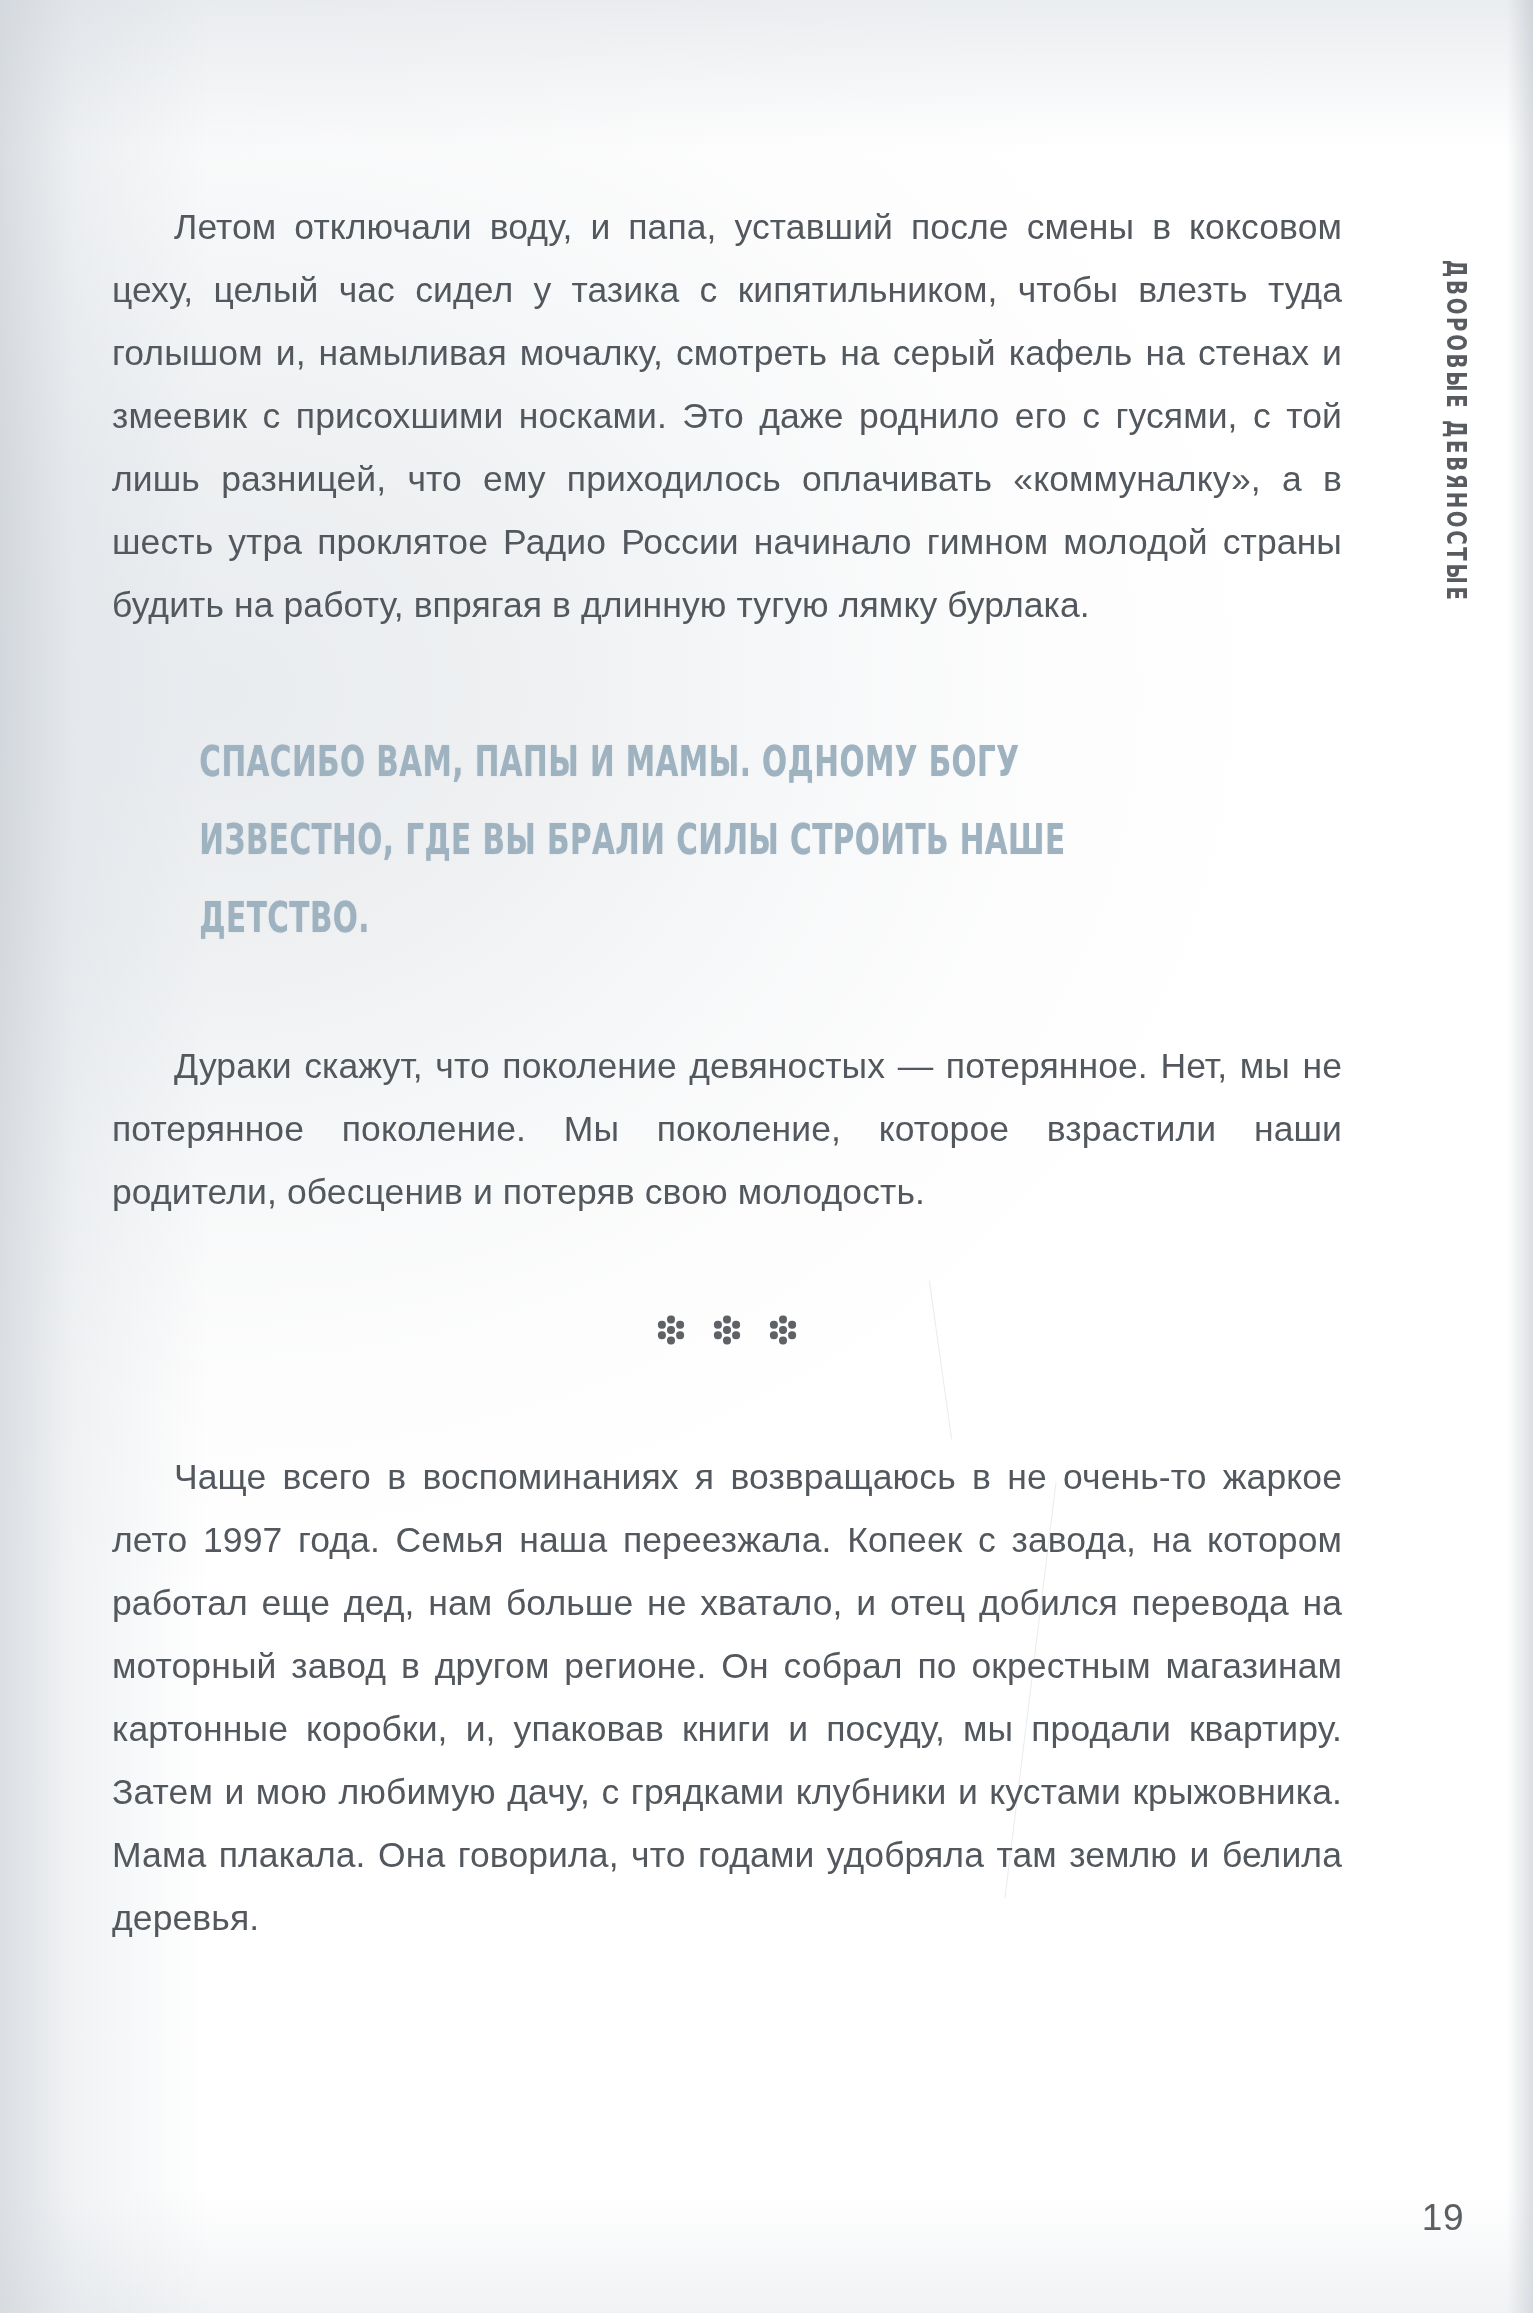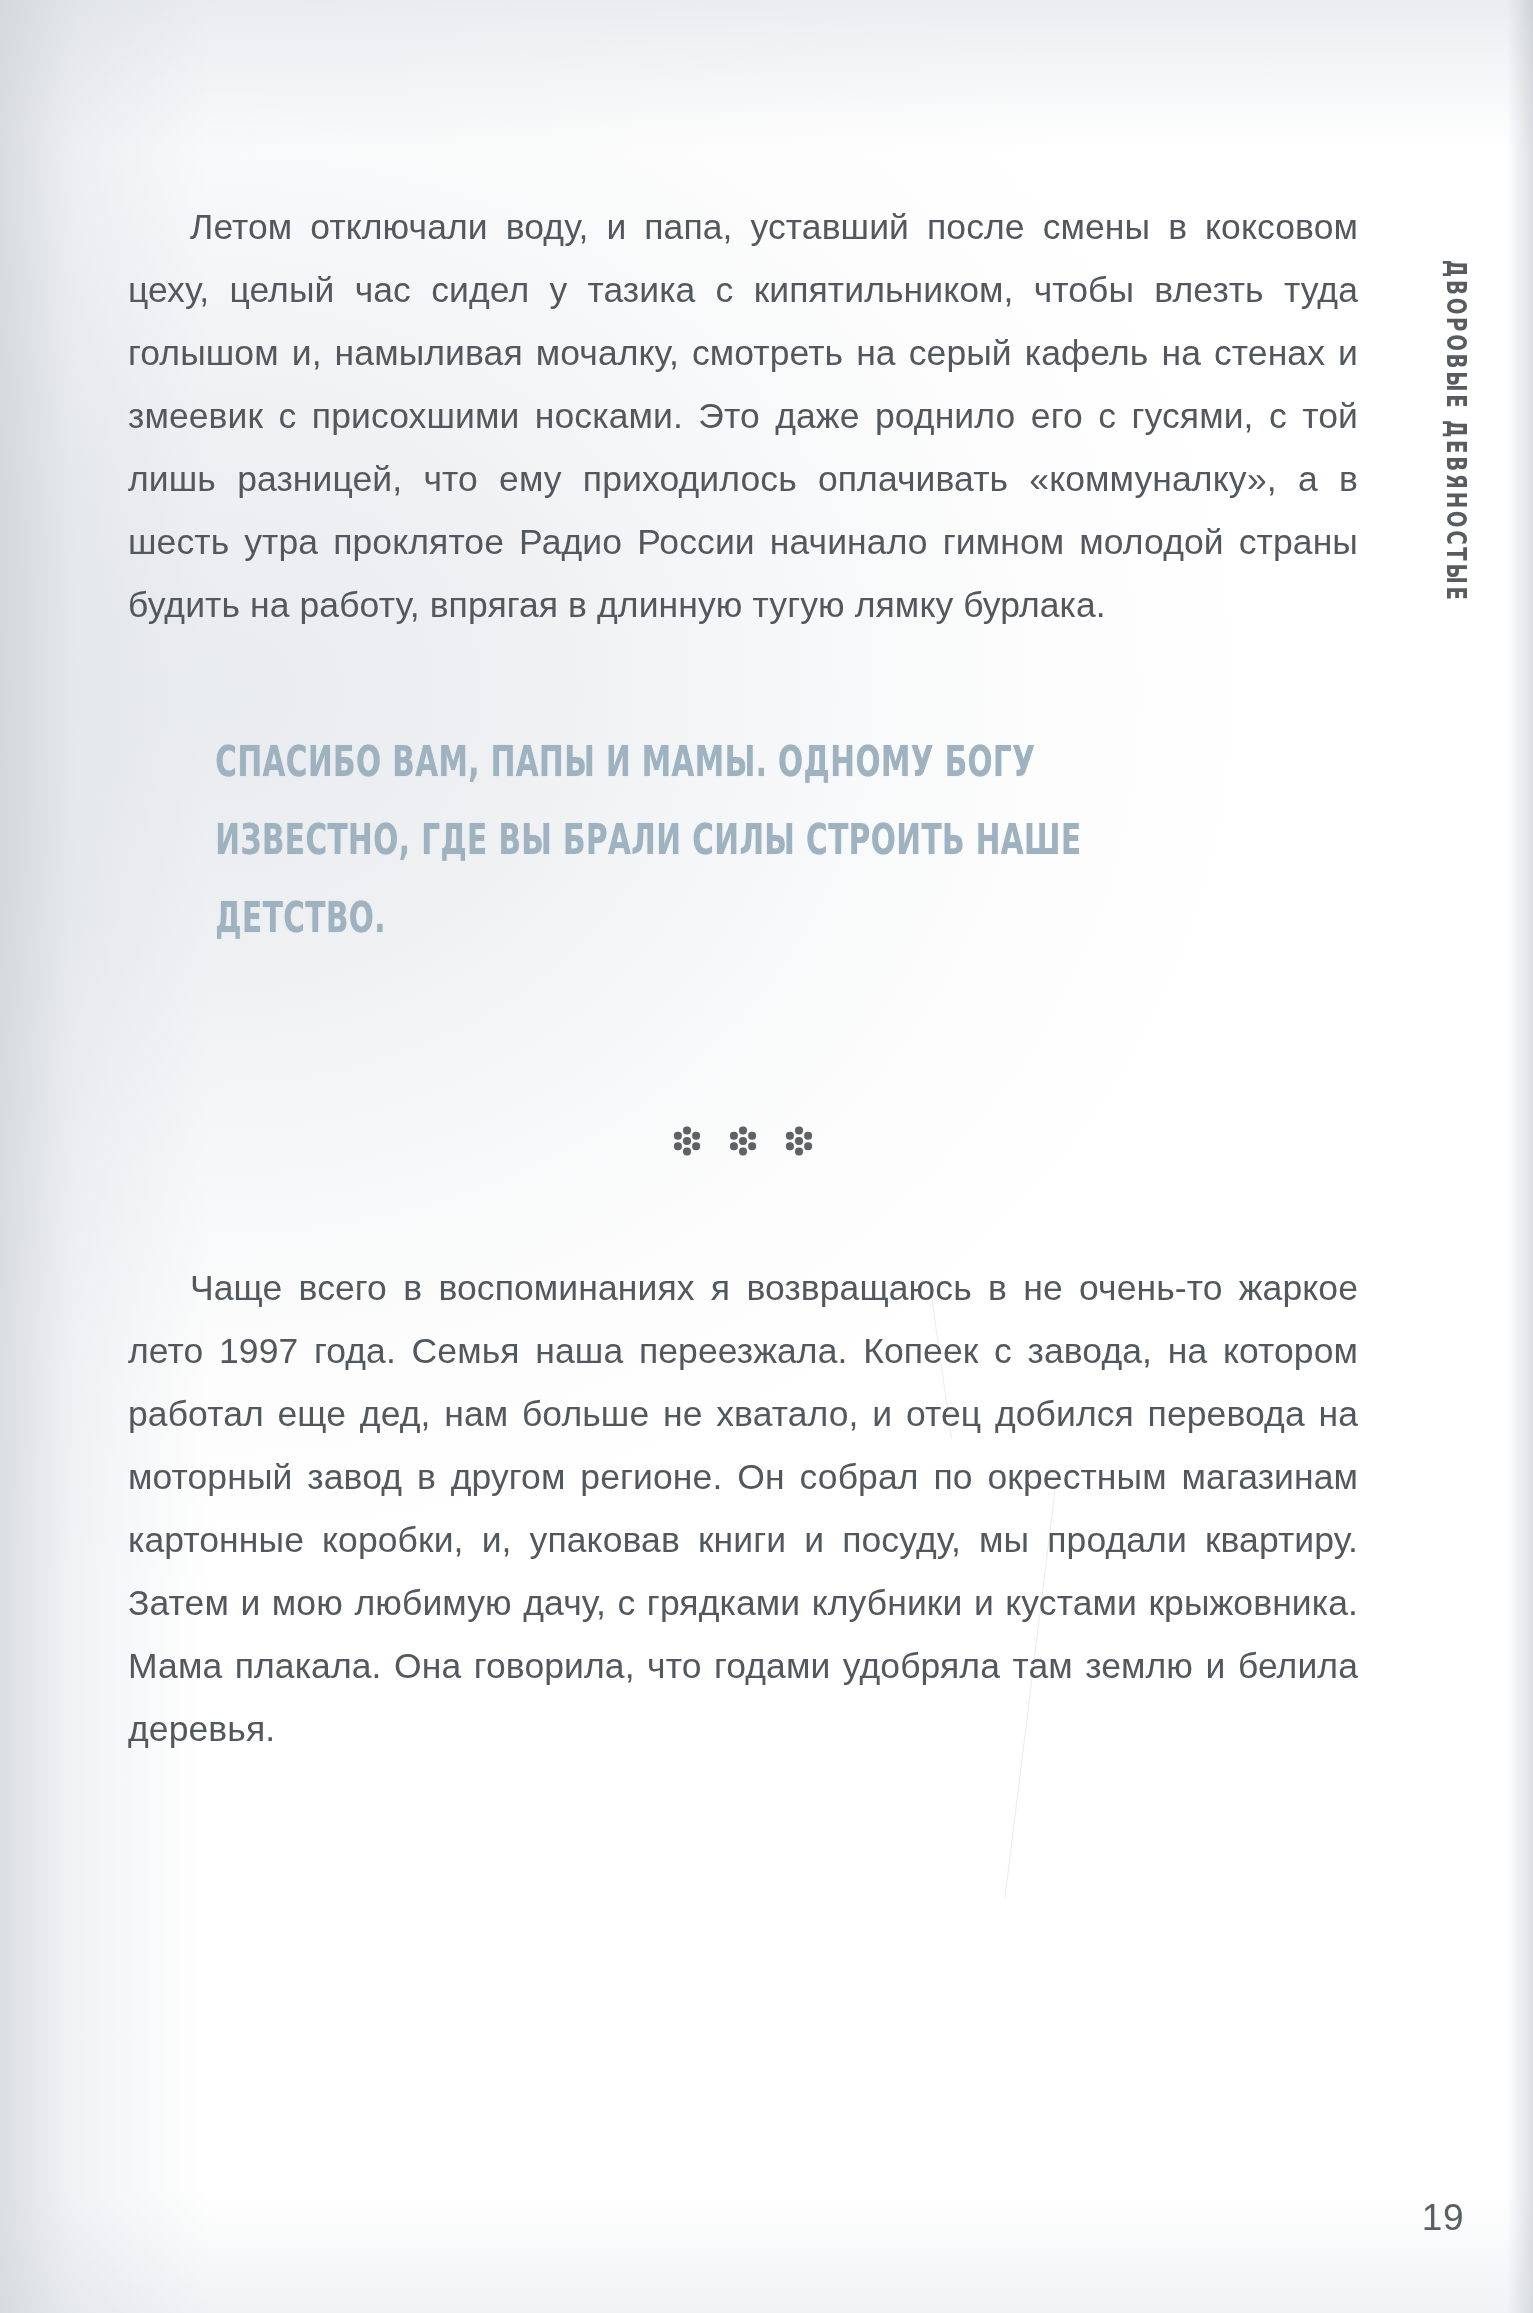--- a/index.html
+++ b/index.html
@@ -56,21 +56,21 @@
   .crease-a, .crease-b {
     position: absolute;
     background: rgba(170,176,184,0.25);
     pointer-events: none;
   }
   .crease-a { left: 1030px; top: 1480px; width: 1px; height: 420px; transform: rotate(7deg); }
   .crease-b { left: 940px; top: 1280px; width: 1px; height: 160px; transform: rotate(-8deg); }
 
   .content {
     position: absolute;
-    left: 128px;
+    left: 112px;
     top: 196px;
     width: 1230px;
   }
 
   p.body-text {
     margin: 0 0 0 0;
     font-size: 35.5px;
     line-height: 63px;
     text-align: justify;
     text-justify: inter-word;
@@ -193,20 +193,21 @@
     <div class="spacer-a"></div>
 
     <div class="pullquote">
       <span>СПАСИБО ВАМ, ПАПЫ И МАМЫ. ОДНОМУ БОГУ</span>
       <span>ИЗВЕСТНО, ГДЕ ВЫ БРАЛИ СИЛЫ СТРОИТЬ НАШЕ</span>
       <span>ДЕТСТВО.</span>
     </div>
 
     <div class="spacer-b"></div>
 
+    <p class="body-text indent">Дураки скажут, что поколение девяностых — потерянное. Нет, мы не потерянное поколение. Мы поколение, которое взрастили наши родители, обесценив и потеряв свою молодость.</p>
 
     <div class="spacer-c"></div>
 
     <div class="ornament">
       <span class="floret">
         <i class="c"></i>
           <i class="p1"></i>
           <i class="p2"></i>
           <i class="p3"></i>
           <i class="p4"></i>

